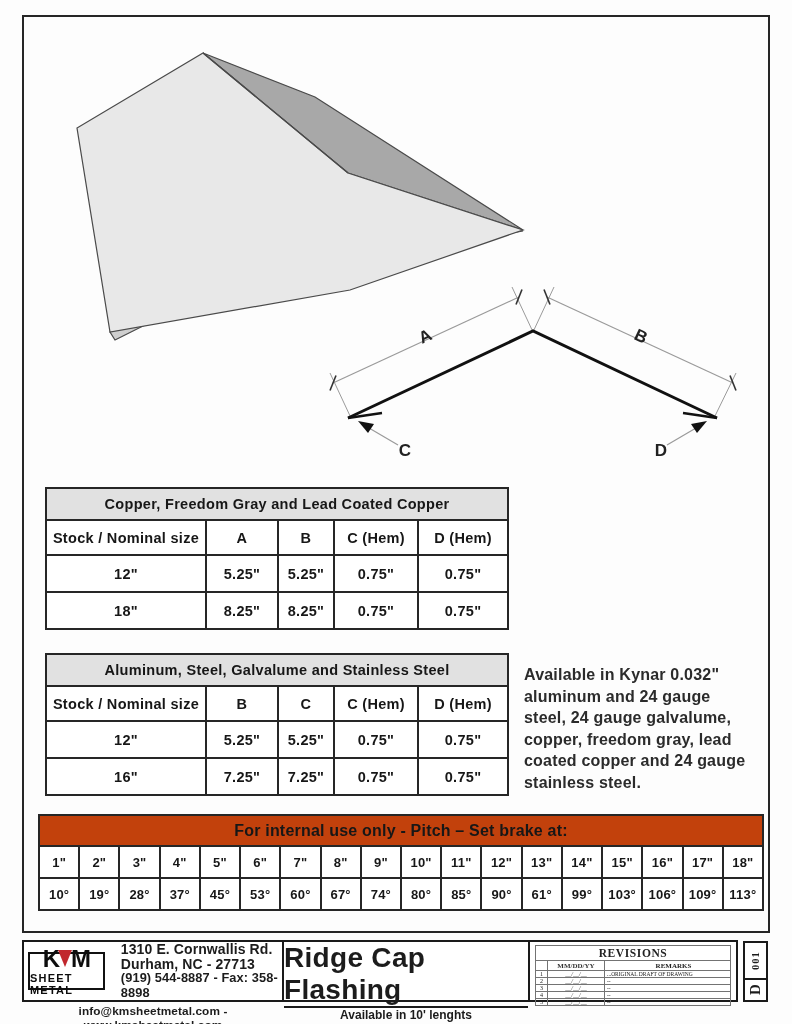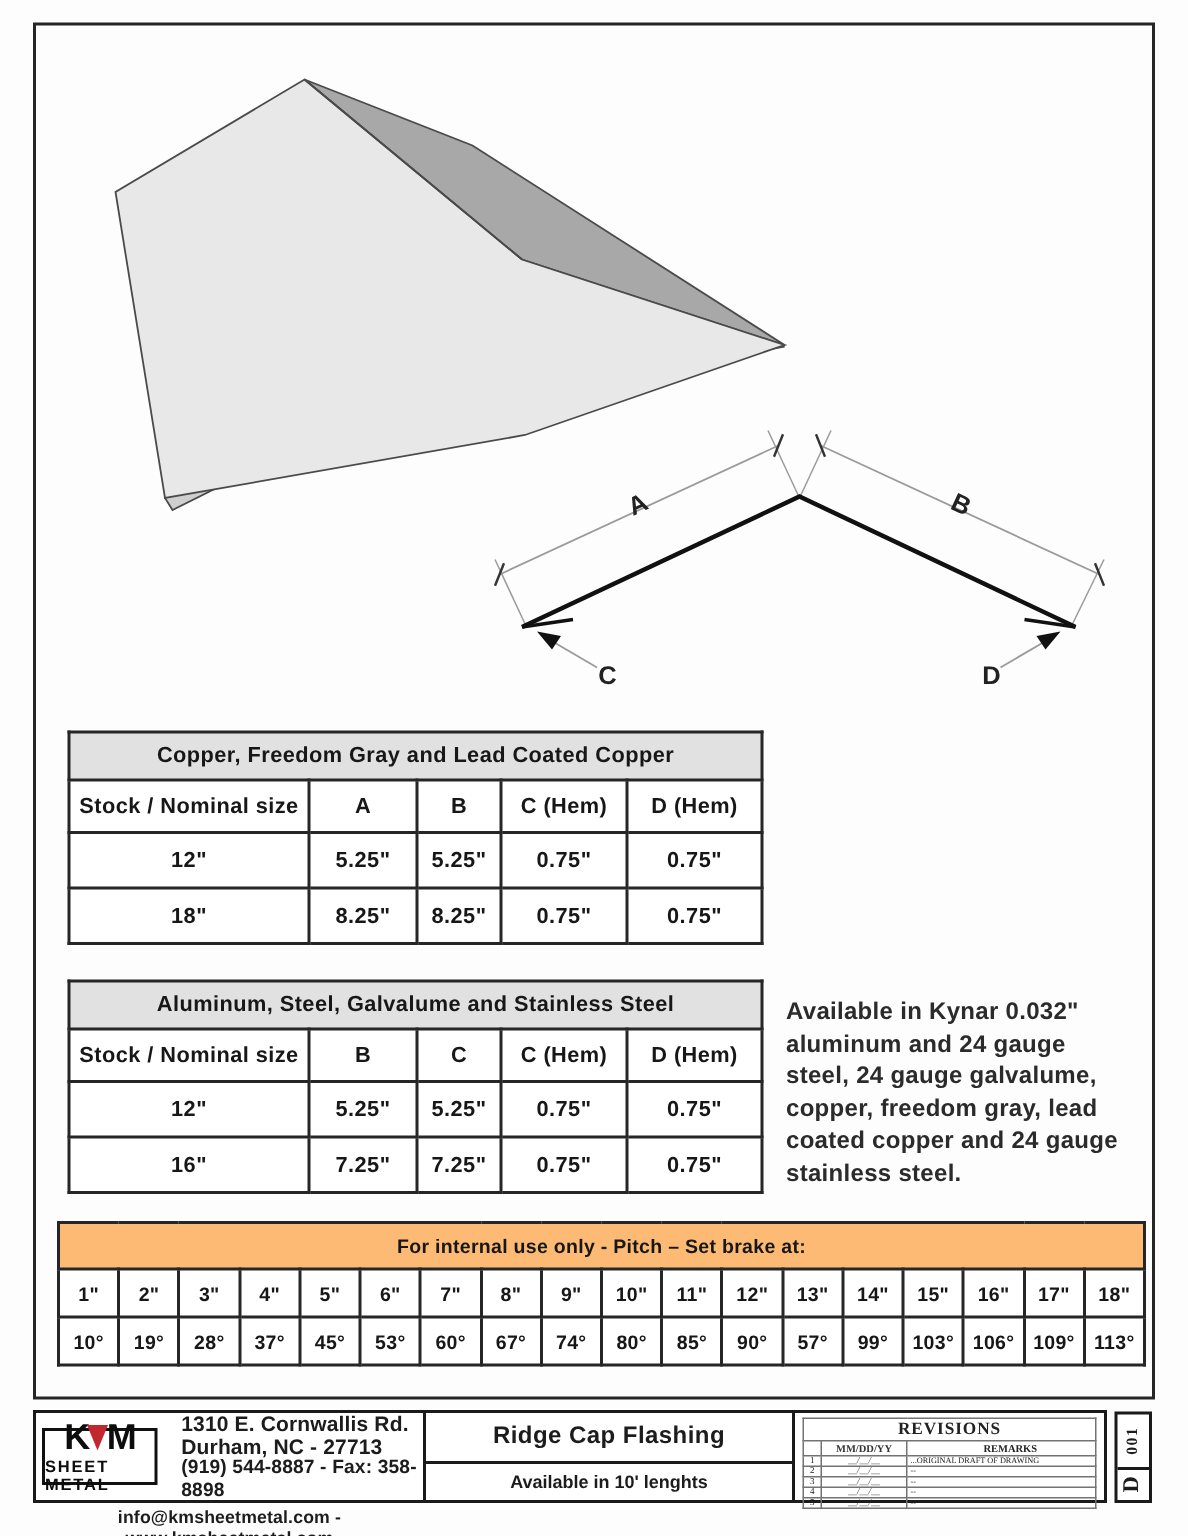--- a/index.html
+++ b/index.html
@@ -15,21 +15,21 @@
               letter-spacing:.3px;background:#fff;}
   .spec-table td{border:2px solid #262626;padding:0;}
   .spec-table tr.title td{background:#e1e1e1;height:30px;}
   .spec-table tr.head td{height:33px;}
   .spec-table tr.row td{height:35px;}
 
   .pitch-table{position:absolute;border-collapse:collapse;table-layout:fixed;
                text-align:center;font-weight:700;font-size:13px;color:#171717;
                background:#fff;letter-spacing:.2px;}
   .pitch-table td{border:2px solid #262626;padding:0;}
-  .pitch-table tr.title td{background:#fdba74;height:29px;font-size:13px;}
+  .pitch-table tr.title td{background:#c2410c;height:29px;font-size:16px;}
   .pitch-table tr.vals td{height:30px;}
 
   .note{position:absolute;left:524px;top:664px;width:232px;font-size:16px;
         font-weight:600;line-height:21.5px;letter-spacing:.2px;color:#2b2b2b;}
 
   
   .title-block{position:absolute;left:22px;top:940px;width:712px;height:58px;
                border:2px solid #1a1a1a;display:flex;background:#fff;}
   .tb-left{width:258px;display:flex;flex-direction:column;}
   .tb-left-top{flex:1;display:flex;align-items:center;}
@@ -39,21 +39,21 @@
                 font-size:24px;letter-spacing:-1px;color:#0d0d0d;}
   .logo-tri{width:0;height:0;border-left:7px solid transparent;border-right:7px solid transparent;
             border-top:17px solid #c1272d;margin:0 -1px;}
   .logo-sub{font-size:11px;font-weight:800;letter-spacing:1.2px;color:#0d0d0d;margin-top:1px;}
   .address{margin-left:16px;font-weight:700;line-height:14.5px;font-size:14px;letter-spacing:.1px;}
   .address .l3{font-size:12.8px;}
   .tb-contact{border-top:2px solid #1a1a1a;font-weight:700;font-size:11.8px;
               text-align:center;padding:2px 0 1px;letter-spacing:.1px;}
   .tb-mid{width:244px;border-left:2px solid #1a1a1a;display:flex;flex-direction:column;}
   .tb-title{flex:1.35;display:flex;align-items:center;justify-content:center;
-            font-size:16px;font-weight:700;letter-spacing:.3px;border-bottom:2px solid #1a1a1a;}
+            font-size:28px;font-weight:700;letter-spacing:.3px;border-bottom:2px solid #1a1a1a;}
   .tb-sub{flex:1;display:flex;align-items:center;justify-content:center;
           font-size:12px;font-weight:700;text-align:center;}
   .tb-right{flex:1;border-left:2px solid #1a1a1a;padding:3px 5px;}
   .rev-table{width:100%;height:100%;border-collapse:collapse;
              font-family:"Liberation Serif",serif;color:#222;}
   .rev-table td{border:1px solid #737373;padding:0;}
   .rev-table tr.rtitle td{text-align:center;font-size:11.5px;font-weight:700;
                           letter-spacing:.6px;height:14px;}
   .rev-table tr.rhead td{font-size:7px;font-weight:700;text-align:center;height:9px;}
   .rev-table tr.rrow td{font-size:6px;height:5px;}
@@ -246,21 +246,21 @@
       <td>28°</td>
       <td>37°</td>
       <td>45°</td>
       <td>53°</td>
       <td>60°</td>
       <td>67°</td>
       <td>74°</td>
       <td>80°</td>
       <td>85°</td>
       <td>90°</td>
-      <td>57°</td>
+      <td>61°</td>
       <td>99°</td>
       <td>103°</td>
       <td>106°</td>
       <td>109°</td>
       <td>113°</td>
     </tr>
   </tbody>
     </table>
 
   <div class="title-block">

